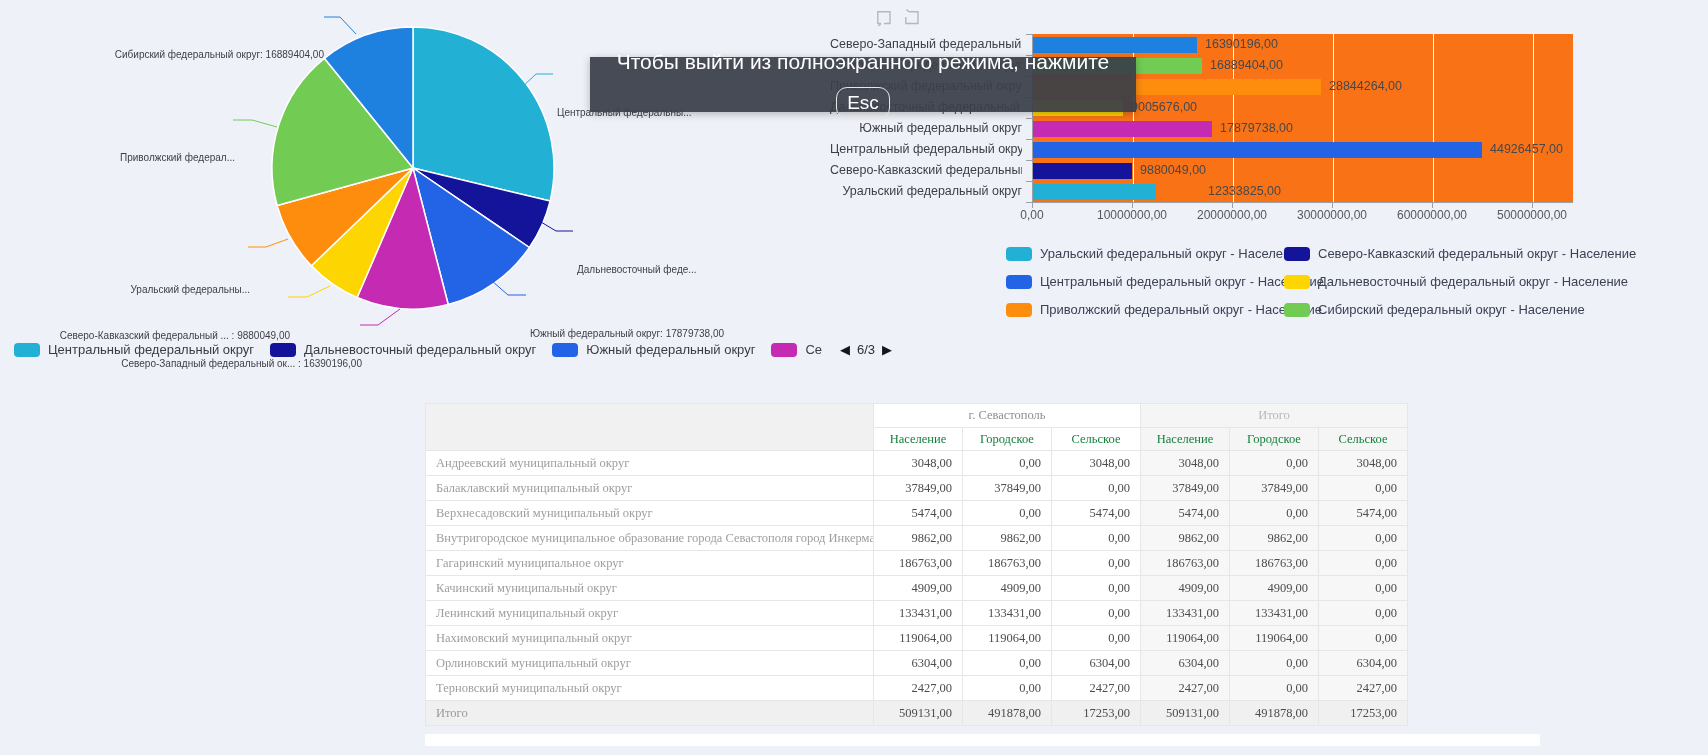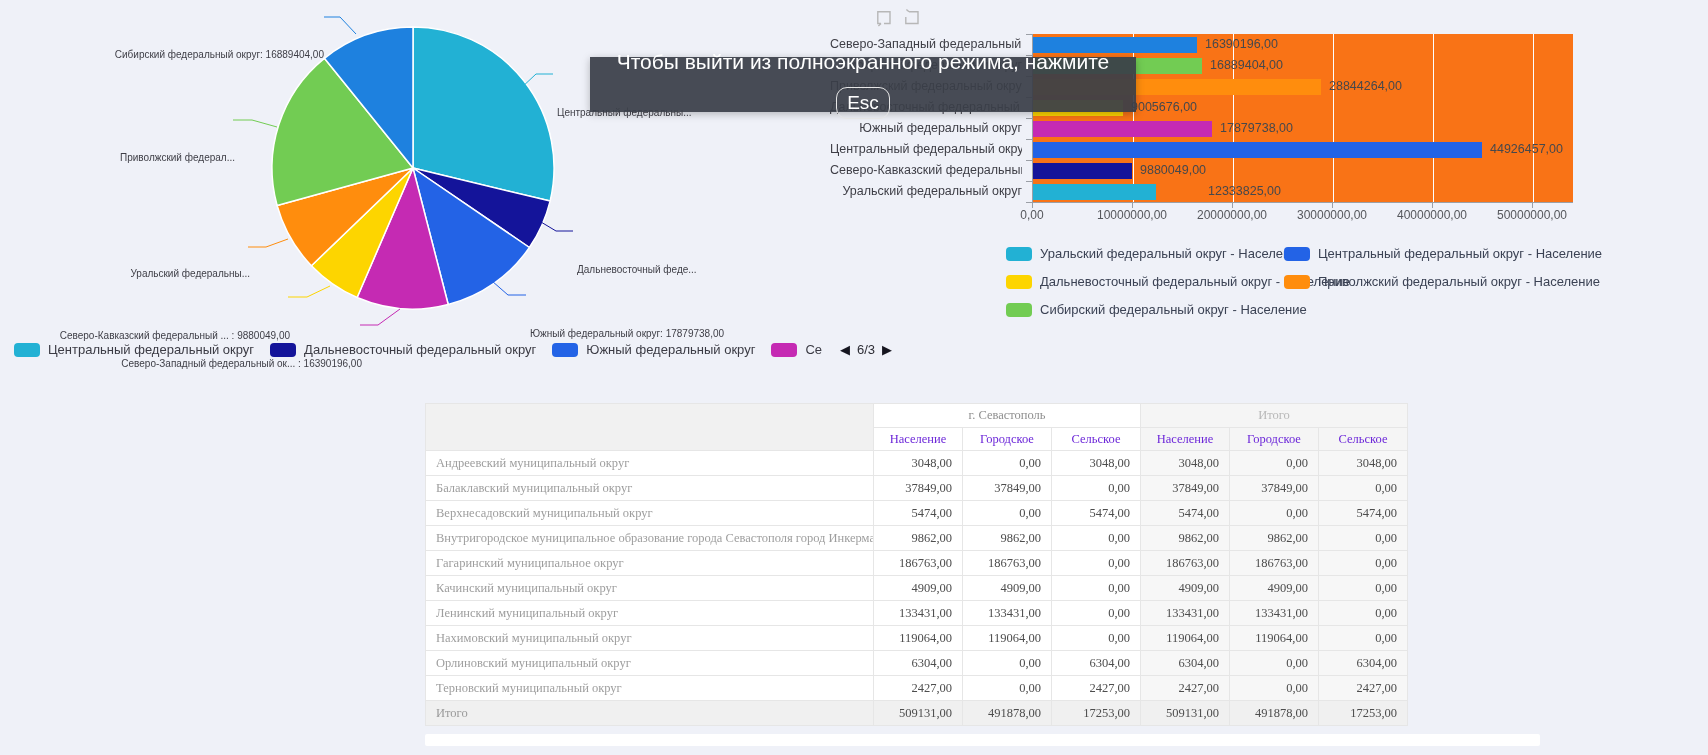--- a/index.html
+++ b/index.html
@@ -75,21 +75,21 @@
     padding:4px 10px;line-height:1.2;
   }
   
   #table-panel{left:425px;top:403px;width:983px;}
   table{border-collapse:collapse;table-layout:fixed;width:982px;background:#ffffff;
         border:1px solid #d9d9d9;font-size:12.5px;font-family:Liberation Serif, serif;}
   th,td{border:1px solid #e6e6e6;padding:0 10px;overflow:hidden;white-space:nowrap;}
   th.corner{background:#f1f1f1;}
   th.grp{height:23px;font-weight:400;color:#8f8f8f;text-align:center;}
   th.grp.itg{background:#f5f5f5;color:#b8b8b8;}
-  th.sub{height:22px;font-weight:400;color:#6d28d9;text-align:center;}
+  th.sub{height:22px;font-weight:400;color:#15803d;text-align:center;}
   th.sub.itg-bg{background:#f5f5f5;}
   td{height:24px;}
   td.lbl{color:#9e9e9e;text-align:left;}
   td.num{color:#4d4d4d;text-align:right;}
   td.itg-bg{background:#f7f7f7;}
   tr.total td{background:#f0f0f0;}
   tr.total td.lbl{color:#9a9a9a;}
   #scroll-strip{
     position:absolute;left:425px;top:734px;width:1115px;height:12px;
     background:#ffffff;border-radius:2px;
@@ -117,21 +117,21 @@
       <polyline points="248,247 266,247 288,239" fill="none" stroke="#ff8d0d" stroke-width="1"></polyline>
       <polyline points="233,120 252,120 277,127" fill="none" stroke="#72cc53" stroke-width="1"></polyline>
     </svg>
 
   <div class="callout" style="right:521px;top:9px">Сибирский федеральный округ: 16889404,00</div>
   <div class="callout" style="left:557px;top:67px">Центральный федеральны...</div>
   <div class="callout" style="left:577px;top:224px">Дальневосточный феде...</div>
   <div class="callout" style="left:530px;top:288px">Южный федеральный округ: 17879738,00</div>
   <div class="callout" style="right:483px;top:318px">Северо-Западный федеральный ок... : 16390196,00</div>
   <div class="callout" style="right:555px;top:290px">Северо-Кавказский федеральный ... : 9880049,00</div>
-  <div class="callout" style="right:595px;top:228px">Уральский федеральны...</div>
+  <div class="callout" style="right:595px;top:244px">Уральский федеральны...</div>
   <div class="callout" style="right:610px;top:112px">Приволжский федерал...</div>
 
   <div id="pie-legend">
 
     <span class="legend-item">
         <span class="swatch" style="background: rgb(34, 177, 212);"></span>
         <span>Центральный федеральный округ</span>
       </span>
       <span class="legend-item">
         <span class="swatch" style="background: rgb(20, 20, 154);"></span>
@@ -196,20 +196,24 @@
       <div class="bar" style="top: 149.5px; left: 0px; width: 123px; background: rgb(34, 177, 212);"></div>
       <div class="bar-value" style="top: 147px; left: 131px; margin-left: 44px;">12333825,00</div>
     </div>
   <div id="bar-xaxis"></div>
   <div id="bar-legend">
       <span class="legend-item">
         <span class="swatch" style="background: rgb(34, 177, 212);"></span>
         <span>Уральский федеральный округ - Население</span>
       </span>
       <span class="legend-item">
+        <span class="swatch" style="background: rgb(20, 20, 154);"></span>
+        <span>Северо-Кавказский федеральный округ - Население</span>
+      </span>
+      <span class="legend-item">
         <span class="swatch" style="background: rgb(35, 99, 230);"></span>
         <span>Центральный федеральный округ - Население</span>
       </span>
       <span class="legend-item">
         <span class="swatch" style="background: rgb(253, 213, 0);"></span>
         <span>Дальневосточный федеральный округ - Население</span>
       </span>
       <span class="legend-item">
         <span class="swatch" style="background: rgb(255, 141, 13);"></span>
         <span>Приволжский федеральный округ - Население</span>
@@ -230,21 +234,21 @@
     <div class="cat-tick" style="left: 196px; top: 202px;"></div>
     <div class="x-tick" style="left: 202px;"></div>
     <div class="x-tick-label" style="left: 147px;">0,00</div>
     <div class="x-tick" style="left: 302px;"></div>
     <div class="x-tick-label" style="left: 247px;">10000000,00</div>
     <div class="x-tick" style="left: 402px;"></div>
     <div class="x-tick-label" style="left: 347px;">20000000,00</div>
     <div class="x-tick" style="left: 502px;"></div>
     <div class="x-tick-label" style="left: 447px;">30000000,00</div>
     <div class="x-tick" style="left: 602px;"></div>
-    <div class="x-tick-label" style="left: 547px;">40000000,00</div>
+    <div class="x-tick-label" style="left: 547px;">60000000,00</div>
     <div class="x-tick" style="left: 702px;"></div>
     <div class="x-tick-label" style="left: 647px;">50000000,00</div>
   </div>
 
 <div id="toast">
   <span class="toast-text">Чтобы выйти из полноэкранного режима, нажмите</span>
   <span class="esc-key">Esc</span>
 </div>
 
 <div id="table-panel" class="panel">

